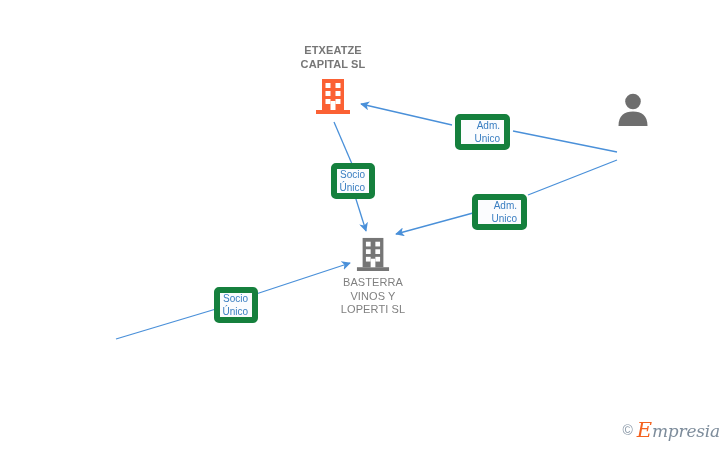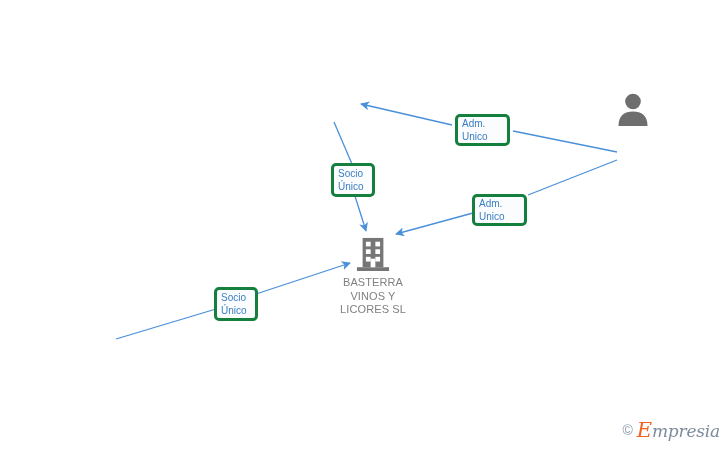--- a/index.html
+++ b/index.html
@@ -44,27 +44,27 @@
   .icon-wrap {
     display: flex;
     justify-content: center;
     align-items: center;
   }
 
   
   .rel-box {
     position: absolute;
     background: #fbfcfe;
-    border: 3px solid #15803d;
+    border: 6px solid #15803d;
     border-radius: 5px;
     box-sizing: border-box;
     display: flex;
     flex-direction: column;
     justify-content: center;
-    align-items: flex-start;
+    align-items: flex-end;
     color: #3a7ec1;
     font-size: 10px;
     line-height: 13px;
     padding: 12px 4px;
     box-shadow: 0 0 0 0 rgba(0,0,0,0);
   }
   .rel-box span {
     display: block;
     white-space: nowrap;
   }
@@ -113,42 +113,63 @@
     <path d="M 334 122 L 352 164" stroke="#4a90d9" stroke-width="1.3" fill="none"></path>
     <path d="M 355 196 L 366 231" stroke="#4a90d9" stroke-width="1.3" fill="none" marker-end="url(#arrow)"></path>
 
     <path d="M 617 160 L 528 195" stroke="#4a90d9" stroke-width="1.3" fill="none"></path>
     <path d="M 473 213 L 396 234" stroke="#4a90d9" stroke-width="1.3" fill="none" marker-end="url(#arrow)"></path>
 
     <path d="M 116 339 L 216 309" stroke="#4a90d9" stroke-width="1.3" fill="none"></path>
     <path d="M 256 294 L 350 263" stroke="#4a90d9" stroke-width="1.3" fill="none" marker-end="url(#arrow)"></path>
   </svg>
 
-
-  <div class="node" style="left:313px; top:236px; width:120px;">
-    <div class="icon-wrap">
-      <svg width="34" height="36" viewBox="0 0 36 38">
-        <g fill="#767676">
+  <div class="node" style="left:273px; top:44px; width:120px;">
+    <div class="node-label bold">ETXEATZE
+CAPITAL SL</div>
+    <div class="icon-wrap" style="margin-top:6px;">
+      <svg width="36" height="38" viewBox="0 0 36 38">
+        <g fill="#fb6134">
           <rect x="7" y="2" width="22" height="31"></rect>
           <rect x="1" y="33" width="34" height="4"></rect>
         </g>
         <g fill="#ffffff">
           <rect x="10.5" y="6" width="5" height="5"></rect>
           <rect x="20.5" y="6" width="5" height="5"></rect>
           <rect x="10.5" y="14" width="5" height="5"></rect>
           <rect x="20.5" y="14" width="5" height="5"></rect>
           <rect x="10.5" y="22" width="5" height="5"></rect>
           <rect x="20.5" y="22" width="5" height="5"></rect>
           <rect x="15.5" y="24" width="5" height="9"></rect>
         </g>
       </svg>
     </div>
+  </div>
+
+  <div class="node" style="left:313px; top:236px; width:120px;">
+    <div class="icon-wrap">
+      <svg width="34" height="36" viewBox="0 0 36 38">
+        <g fill="#767676">
+          <rect x="7" y="2" width="22" height="31"></rect>
+          <rect x="1" y="33" width="34" height="4"></rect>
+        </g>
+        <g fill="#ffffff">
+          <rect x="10.5" y="6" width="5" height="5"></rect>
+          <rect x="20.5" y="6" width="5" height="5"></rect>
+          <rect x="10.5" y="14" width="5" height="5"></rect>
+          <rect x="20.5" y="14" width="5" height="5"></rect>
+          <rect x="10.5" y="22" width="5" height="5"></rect>
+          <rect x="20.5" y="22" width="5" height="5"></rect>
+          <rect x="15.5" y="24" width="5" height="9"></rect>
+        </g>
+      </svg>
+    </div>
     <div class="node-label" style="margin-top:4px;">BASTERRA
 VINOS Y
-LICORES SL</div>
+LOPERTI SL</div>
   </div>
 
 
   <div class="node" style="left:578px; top:86px; width:110px;">
     <div class="icon-wrap" style="margin-top:6px;">
       <svg width="34" height="34" viewBox="0 0 34 34">
         <circle cx="17" cy="9.5" r="7.8" fill="#6e6e6e"></circle>
         <path d="M 2.5 34 C 2.5 23.5 8.5 19.5 17 19.5 C 25.5 19.5 31.5 23.5 31.5 34 Z" fill="#6e6e6e"></path>
       </svg>
     </div>

